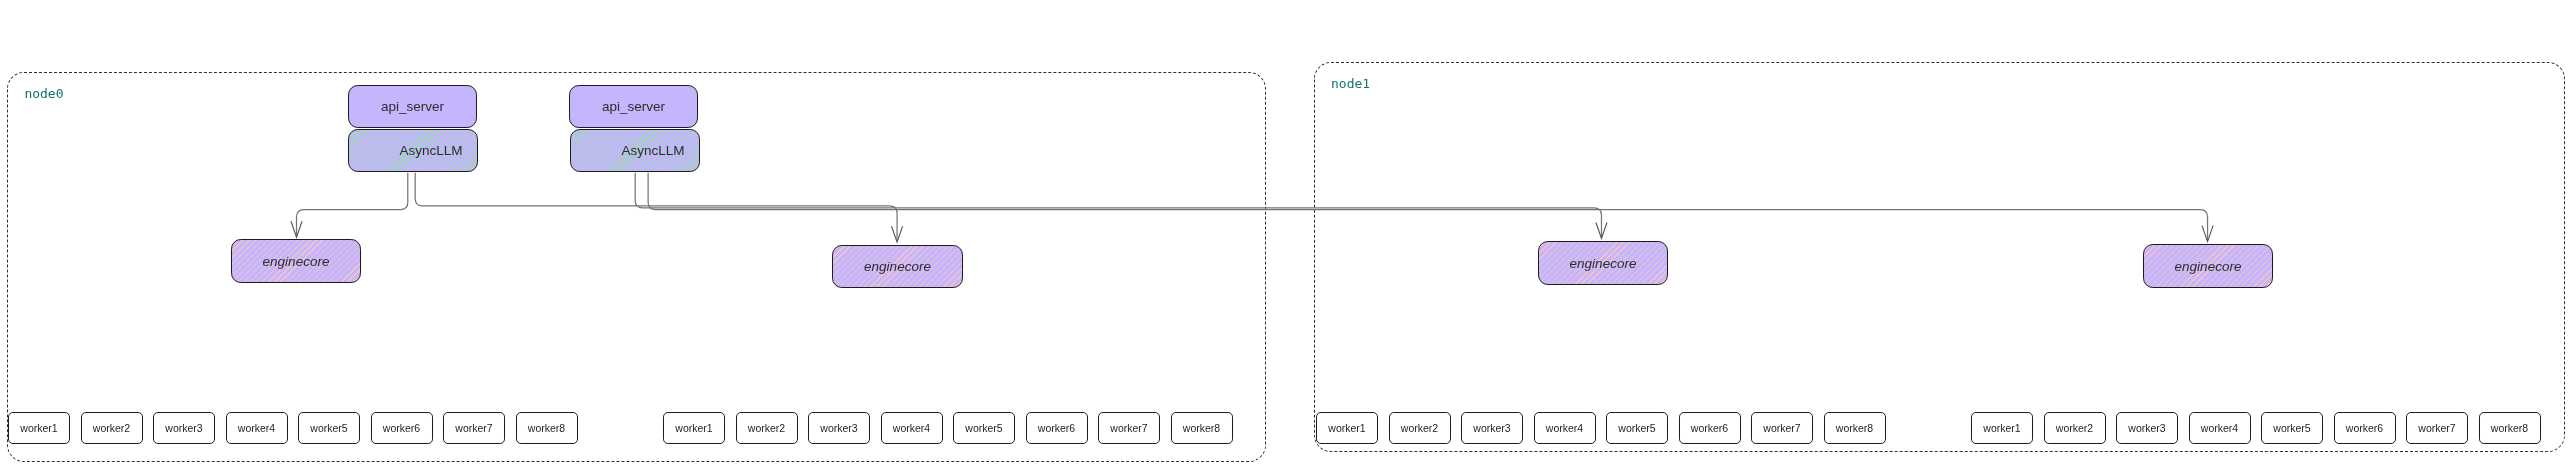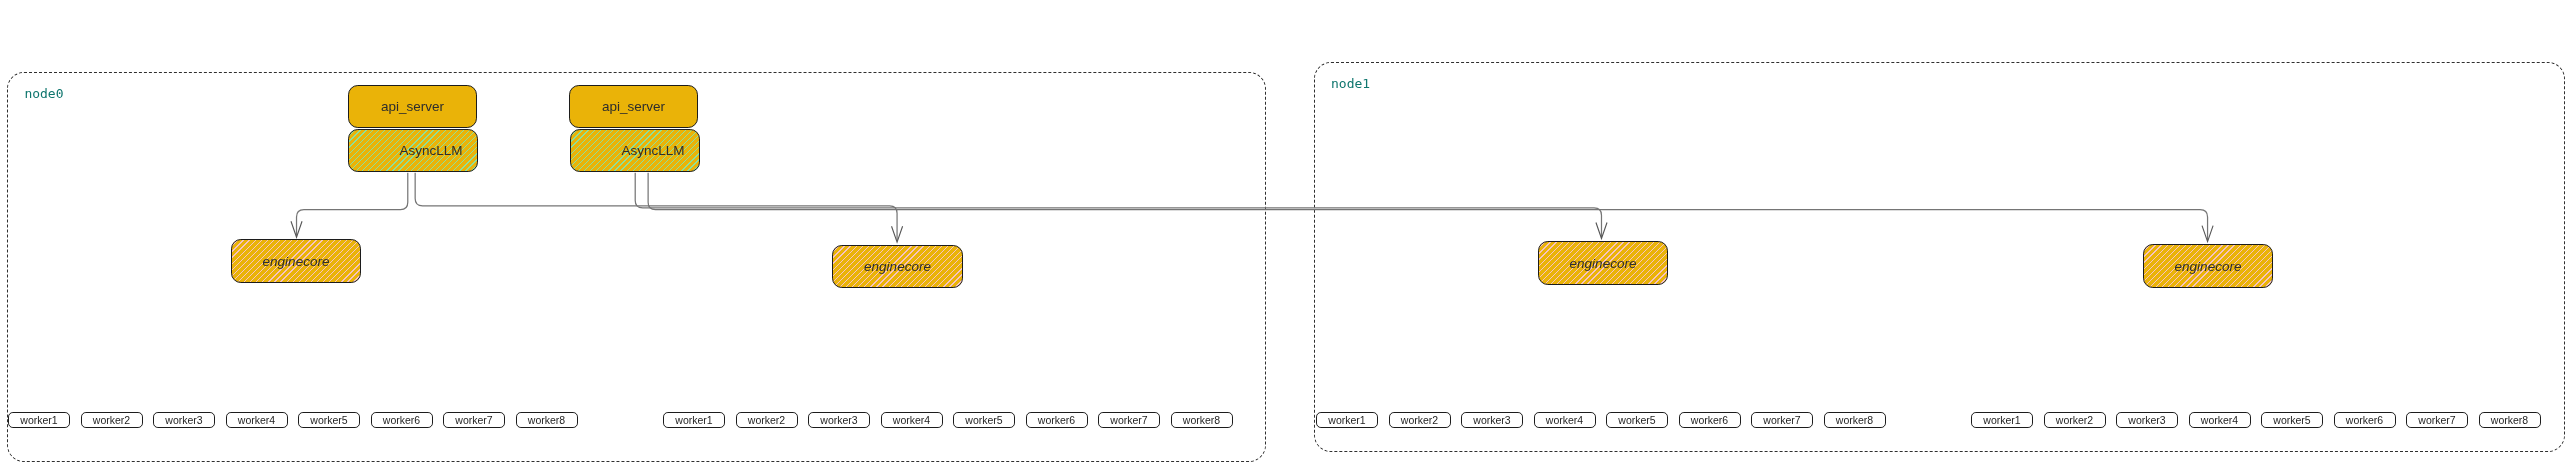--- a/index.html
+++ b/index.html
@@ -27,21 +27,21 @@
     position:absolute;left:16px;top:13px;
     font-family:"DejaVu Sans Mono", monospace;
     font-size:13px;color:#0f766e;
   }
   .connectors{position:absolute;left:0;top:0;z-index:1;}
   .box{
     position:absolute;
     box-sizing:border-box;
     border:1.5px solid #1c1c1c;
     border-radius:9.8px;
-    background:#eab308;
+    background:#c4b5fd;
     display:flex;align-items:center;justify-content:center;
     font-size:13.5px;color:#2d2d2d;
     z-index:2;
   }
   .hatch-green{
     background-image:repeating-linear-gradient(135deg,
       rgba(0,0,0,0) 0px, rgba(0,0,0,0) 3.4px,
       #8ce19b 3.4px, #8ce19b 4.3px);
     padding-left:36px;
   }
@@ -51,21 +51,21 @@
       #f6c3c3 3.4px, #f6c3c3 4.3px);
     font-style:italic;
   }
   .worker-row{
     position:absolute;top:412px;height:20px;
     display:flex;gap:10.5px;
     z-index:2;
   }
   .worker{
     box-sizing:border-box;
-    width:62px;height:16px;
+    width:62px;height:32px;
     border:1.2px solid #1c1c1c;
     border-radius:4.9px;
     background:#ffffff;
     display:flex;align-items:center;justify-content:center;
     font-size:10.5px;color:#1e1e1e;
     white-space:nowrap;
   }
 </style>
 </head>
 <body>

